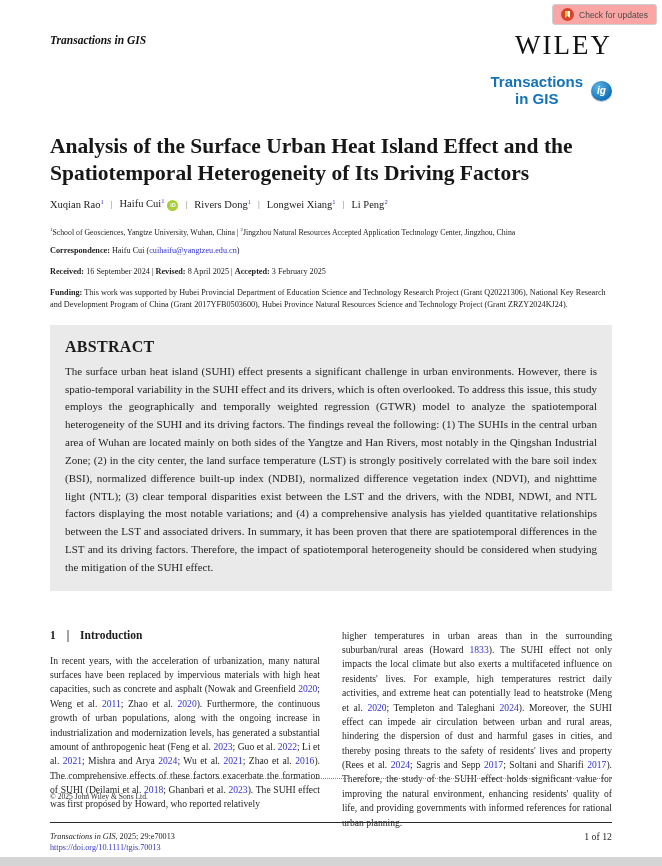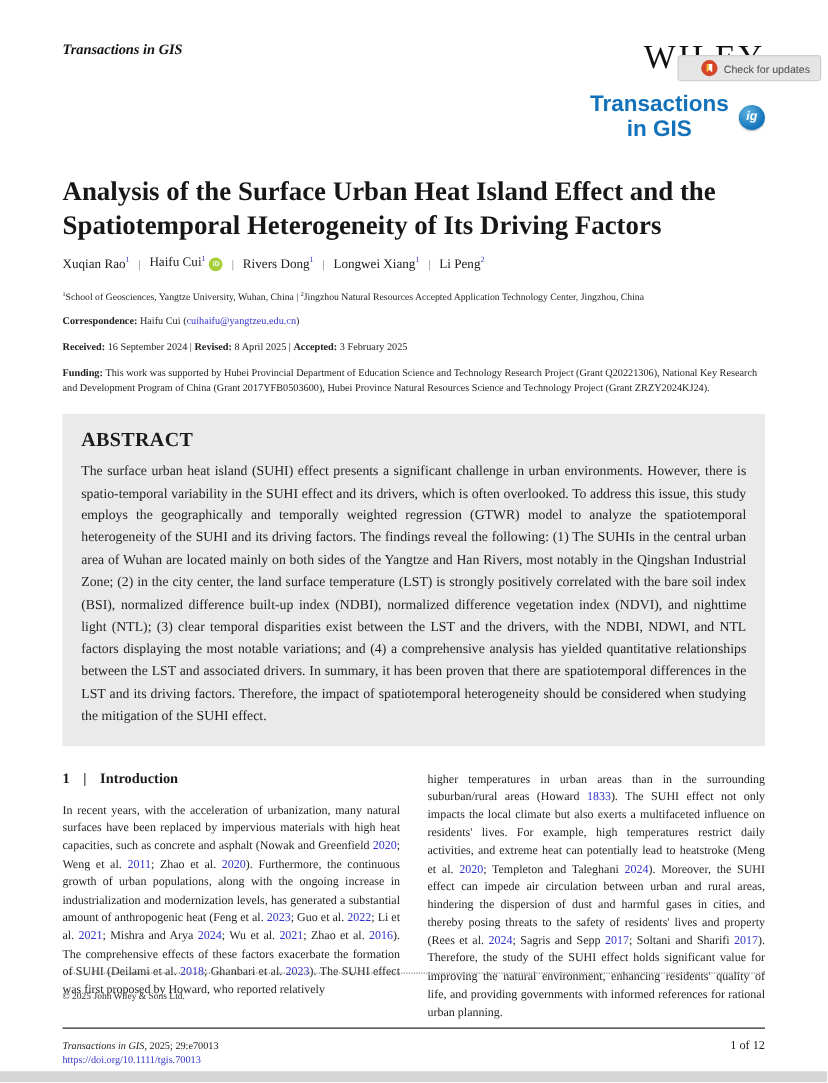--- a/index.html
+++ b/index.html
@@ -6,41 +6,41 @@
   html,body { background:#ffffff; }
   .page {
     position:relative; width:662px; height:866px; background:#fff;
     font-family:"Liberation Serif", serif; color:#1c1c1c; overflow:hidden;
   }
   .content { padding:0 50px; }
 
   
   .check-badge {
     position:absolute; top:4px; right:5px; display:flex; align-items:center; gap:5px;
-    background:#e5e5e5; border:1px solid #cfcfcf; border-radius:3px;
-    padding:3px 8px 3px 18px; cursor:pointer;margin-top:40px;
+    background:#fca5a5; border:1px solid #cfcfcf; border-radius:3px;
+    padding:3px 8px 3px 8px; cursor:pointer;
   }
   .crossmark {
     width:13px; height:13px; border-radius:50%; background:#d5452c;
     display:flex; align-items:center; justify-content:center;
   }
   .crossmark .mark {
     width:5px; height:7px;
     background:linear-gradient(90deg,#f6c343 50%,#ffffff 50%);
     clip-path:polygon(0 0,100% 0,100% 100%,50% 70%,0 100%);
   }
   .check-badge span.lbl { font-family:"Liberation Sans", sans-serif; font-size:8.5px; color:#4a4a4a; }
 
   .masthead { display:flex; justify-content:space-between; align-items:flex-start; padding-top:32px; }
   .journal-name-small { font-size:11.5px; font-weight:bold; font-style:italic; color:#111; padding-top:2px; }
   .brand { text-align:right; }
   .wiley { font-size:27px; letter-spacing:2px; color:#121212; line-height:1; }
   .tgis-logo { margin-top:15px; display:flex; align-items:center; justify-content:flex-end; gap:8px; }
   .tgis-text {
-    font-family:"Liberation Sans", sans-serif; font-weight:bold; font-size:18px;
+    font-family:"Liberation Sans", sans-serif; font-weight:bold; font-size:15px;
     color:#1372b9; text-align:center; line-height:1.1;
   }
   .ig-badge {
     width:21px; height:20px; border-radius:50%;
     background:radial-gradient(circle at 35% 30%, #5cb3e0, #1372b9 70%);
     color:#fff; font-family:"Liberation Sans", sans-serif; font-style:italic; font-weight:bold;
     font-size:10px; display:flex; align-items:center; justify-content:center;
     box-shadow:0 1px 1px rgba(0,0,0,.25);
   }
 
@@ -69,21 +69,21 @@
   sup.seg { font-size:.62em; }
 
   
   .abstract {
     margin-top:14px; background:#eaeaea; padding:13px 15px 14px 15px;
   }
   .abstract h3 { font-size:16px; letter-spacing:.3px; margin-bottom:7px; }
   .abstract p { font-size:11px; line-height:1.62; text-align:justify; color:#1f1f1f; }
 
   
-  .columns { display:flex; gap:22px; margin-top:20px; }
+  .columns { display:flex; gap:22px; margin-top:38px; }
   .col { flex:1; min-width:0; }
   .sec-head { font-size:11.5px; font-weight:bold; margin-bottom:13px; }
   .sec-head .sep { margin:0 8px; }
   .body-par { font-size:9.6px; line-height:1.5; text-align:justify; color:#1f1f1f; }
 
   
   .rule-dotted { position:absolute; left:50px; right:50px; top:778px; border-top:1px dotted #8a8a8a; }
   .copyright { position:absolute; left:50px; top:792px; font-size:7.6px; color:#2e2e2e; }
   .rule-solid { position:absolute; left:50px; right:50px; top:822px; border-top:1px solid #2b2b2b; }
   .footer-row { position:absolute; left:50px; right:50px; top:831px; display:flex; justify-content:space-between; align-items:flex-start; }

